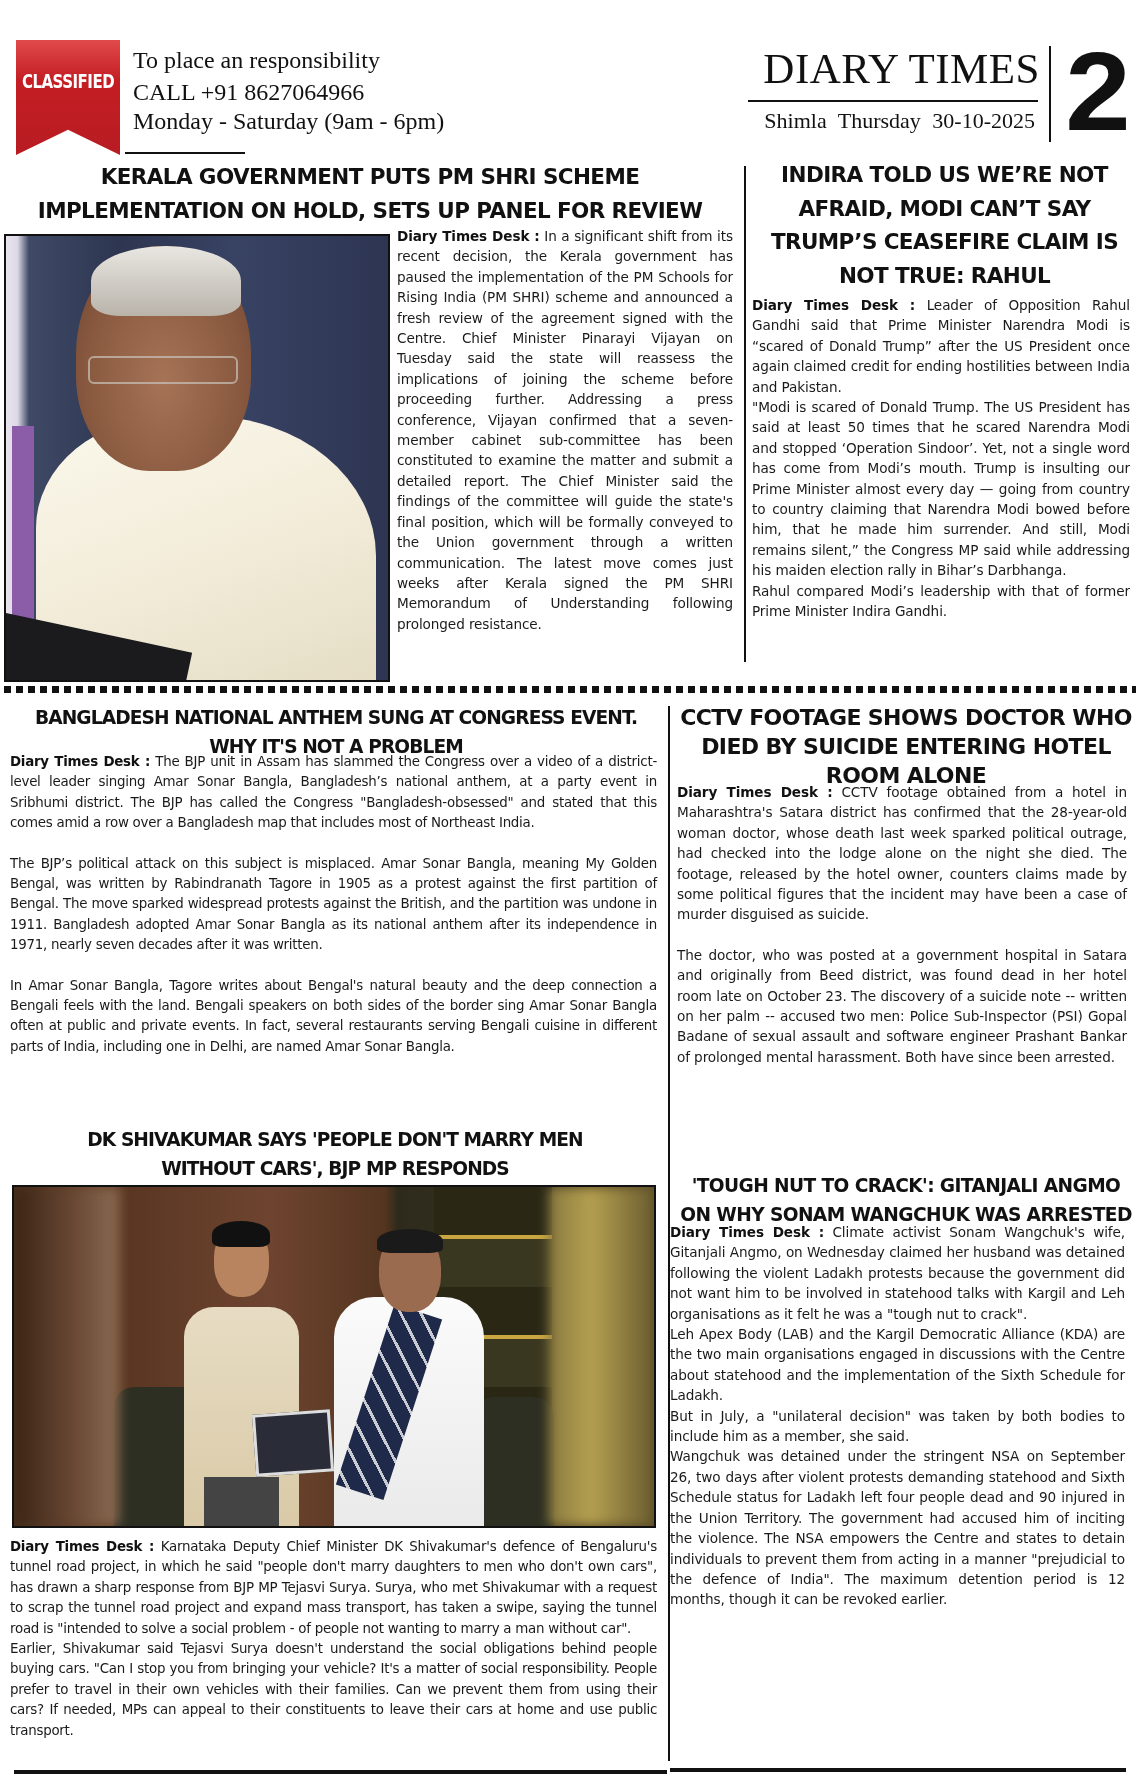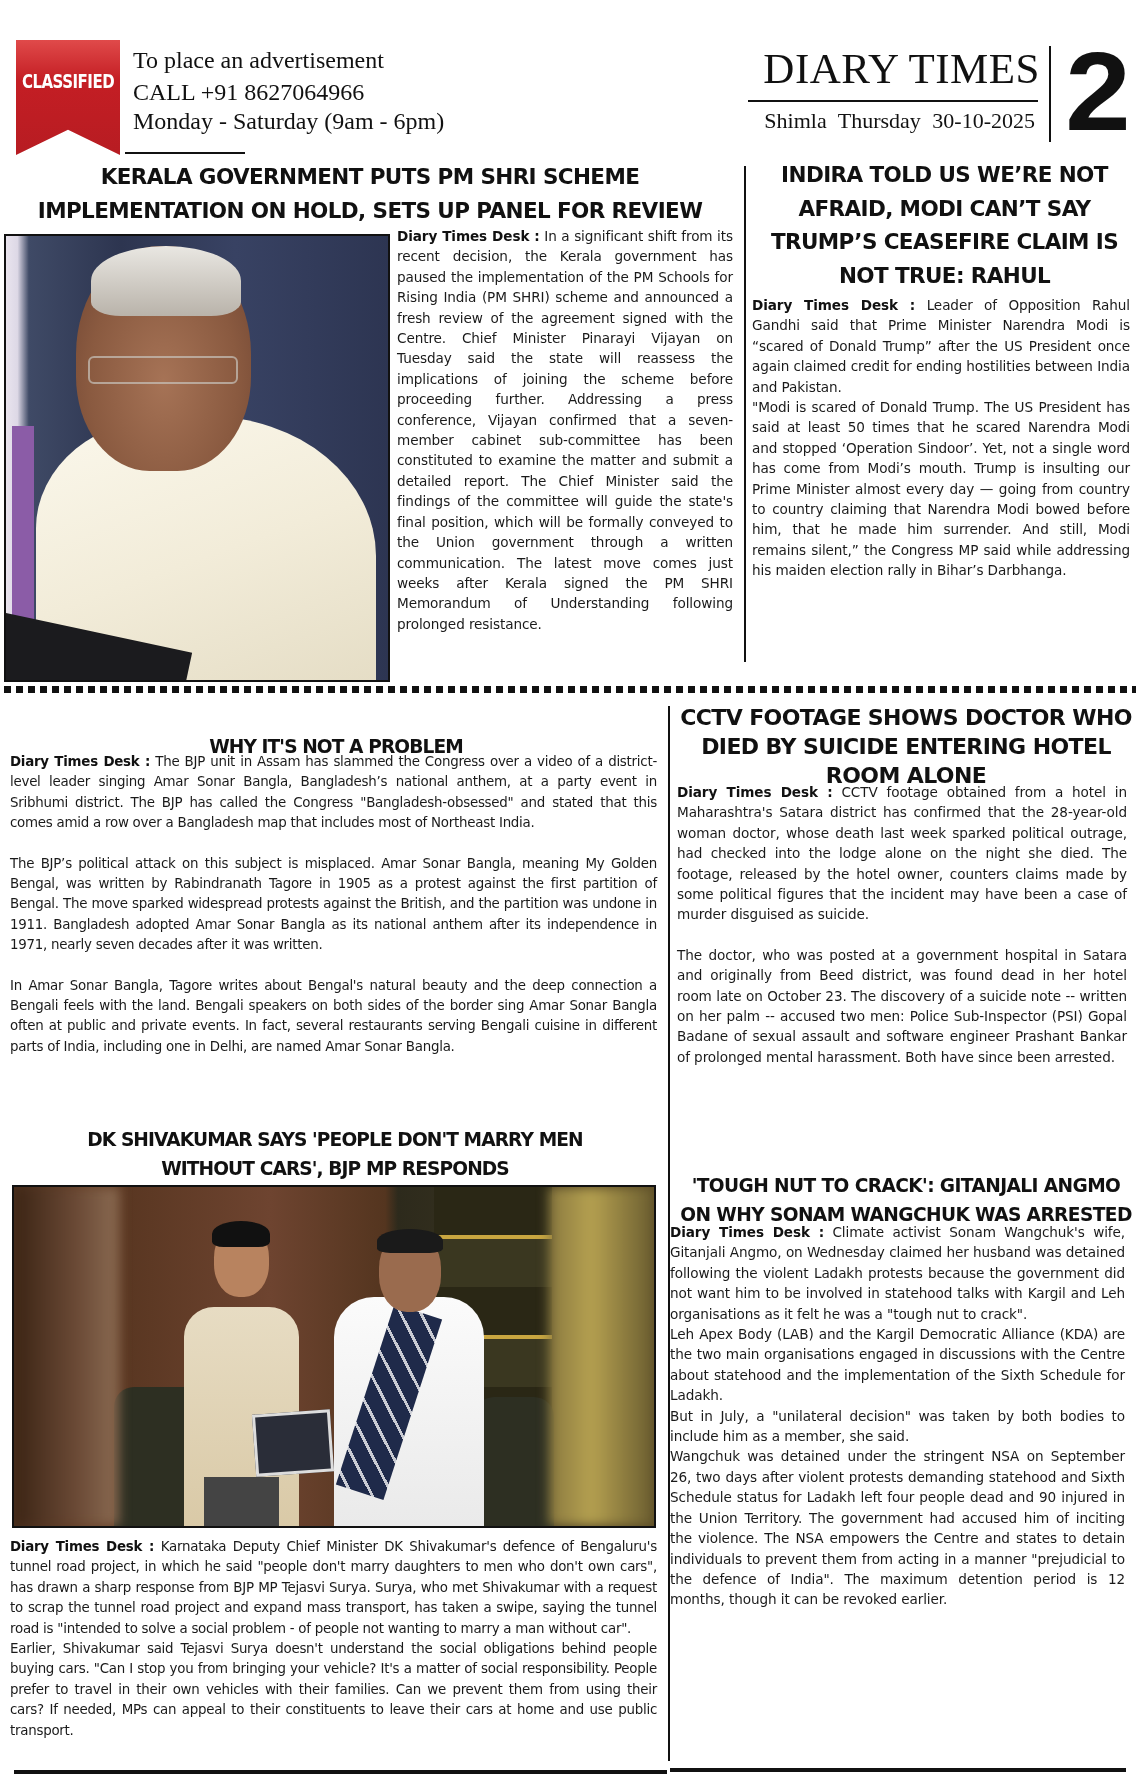--- a/index.html
+++ b/index.html
@@ -125,21 +125,21 @@
   .a6-head { left: 677px; top: 1171px; width: 458px; font-size: 18.6px; line-height: 29px; }
   .a6-body { left: 670px; top: 1222px; width: 455px; }
 </style>
 </head>
 <body>
 
 <div class="classified-ribbon">
   <span>CLASSIFIED</span>
 </div>
 <div class="ad-block">
-  <div class="ad-line1">To place an advertisement</div>
+  <div class="ad-line1">To place an responsibility</div>
   <div class="ad-line2">CALL +91 8627064966</div>
   <div class="ad-line3">Monday - Saturday (9am - 6pm)</div>
 </div>
 
 <div class="masthead-title">DIARY TIMES</div>
 <div class="masthead-rule"></div>
 <div class="masthead-dateline">Shimla  Thursday  30-10-2025</div>
 <div class="masthead-vrule"></div>
 <div class="page-number">2</div>
 
@@ -159,26 +159,27 @@
 <div class="body-text a1-body">
   <p><span class="desk">Diary Times Desk :</span><span> In a significant shift from its recent decision, the Kerala government has paused the implementation of the PM Schools for Rising India (PM SHRI) scheme and announced a fresh review of the agreement signed with the Centre. Chief Minister Pinarayi Vijayan on Tuesday said the state will reassess the implications of joining the scheme before proceeding further. Addressing a press conference, Vijayan confirmed that a seven-member cabinet sub-committee has been constituted to examine the matter and submit a detailed report. The Chief Minister said the findings of the committee will guide the state's final position, which will be formally conveyed to the Union government through a written communication. The latest move comes just weeks after Kerala signed the PM SHRI Memorandum of Understanding following prolonged resistance.</span></p>
 </div>
 
 <div class="vrule-top"></div>
 
 <h2 class="headline a2-head">INDIRA TOLD US WE’RE NOT AFRAID, MODI CAN’T SAY TRUMP’S CEASEFIRE CLAIM IS NOT TRUE: RAHUL</h2>
 <div class="body-text a2-body">
   <p><span class="desk">Diary Times Desk :</span><span> Leader of Opposition Rahul Gandhi said that Prime Minister Narendra Modi is “scared of Donald Trump” after the US President once again claimed credit for ending hostilities between India and Pakistan.</span></p>
   <p>"Modi is scared of Donald Trump. The US President has said at least 50 times that he scared Narendra Modi and stopped ‘Operation Sindoor’. Yet, not a single word has come from Modi’s mouth. Trump is insulting our Prime Minister almost every day — going from country to country claiming that Narendra Modi bowed before him, that he made him surrender. And still, Modi remains silent,” the Congress MP said while addressing his maiden election rally in Bihar’s Darbhanga.</p>
+  <p>Rahul compared Modi’s leadership with that of former Prime Minister Indira Gandhi.</p>
 </div>
 
 <div class="dashed-divider"></div>
 
 <h2 class="headline a3-head">
-  <br>
+  <span>BANGLADESH NATIONAL ANTHEM SUNG AT CONGRESS EVENT.</span><br>
   <span>WHY IT'S NOT A PROBLEM</span>
 </h2>
 <div class="body-text a3-body">
   <p><span class="desk">Diary Times Desk :</span><span> The BJP unit in Assam has slammed the Congress over a video of a district-level leader singing Amar Sonar Bangla, Bangladesh’s national anthem, at a party event in Sribhumi district. The BJP has called the Congress "Bangladesh-obsessed" and stated that this comes amid a row over a Bangladesh map that includes most of Northeast India.</span></p>
   <p class="gap">The BJP’s political attack on this subject is misplaced. Amar Sonar Bangla, meaning My Golden Bengal, was written by Rabindranath Tagore in 1905 as a protest against the first partition of Bengal. The move sparked widespread protests against the British, and the partition was undone in 1911. Bangladesh adopted Amar Sonar Bangla as its national anthem after its independence in 1971, nearly seven decades after it was written.</p>
   <p class="gap">In Amar Sonar Bangla, Tagore writes about Bengal's natural beauty and the deep connection a Bengali feels with the land. Bengali speakers on both sides of the border sing Amar Sonar Bangla often at public and private events. In fact, several restaurants serving Bengali cuisine in different parts of India, including one in Delhi, are named Amar Sonar Bangla.</p>
 </div>
 
 <div class="vrule-mid"></div>
 

